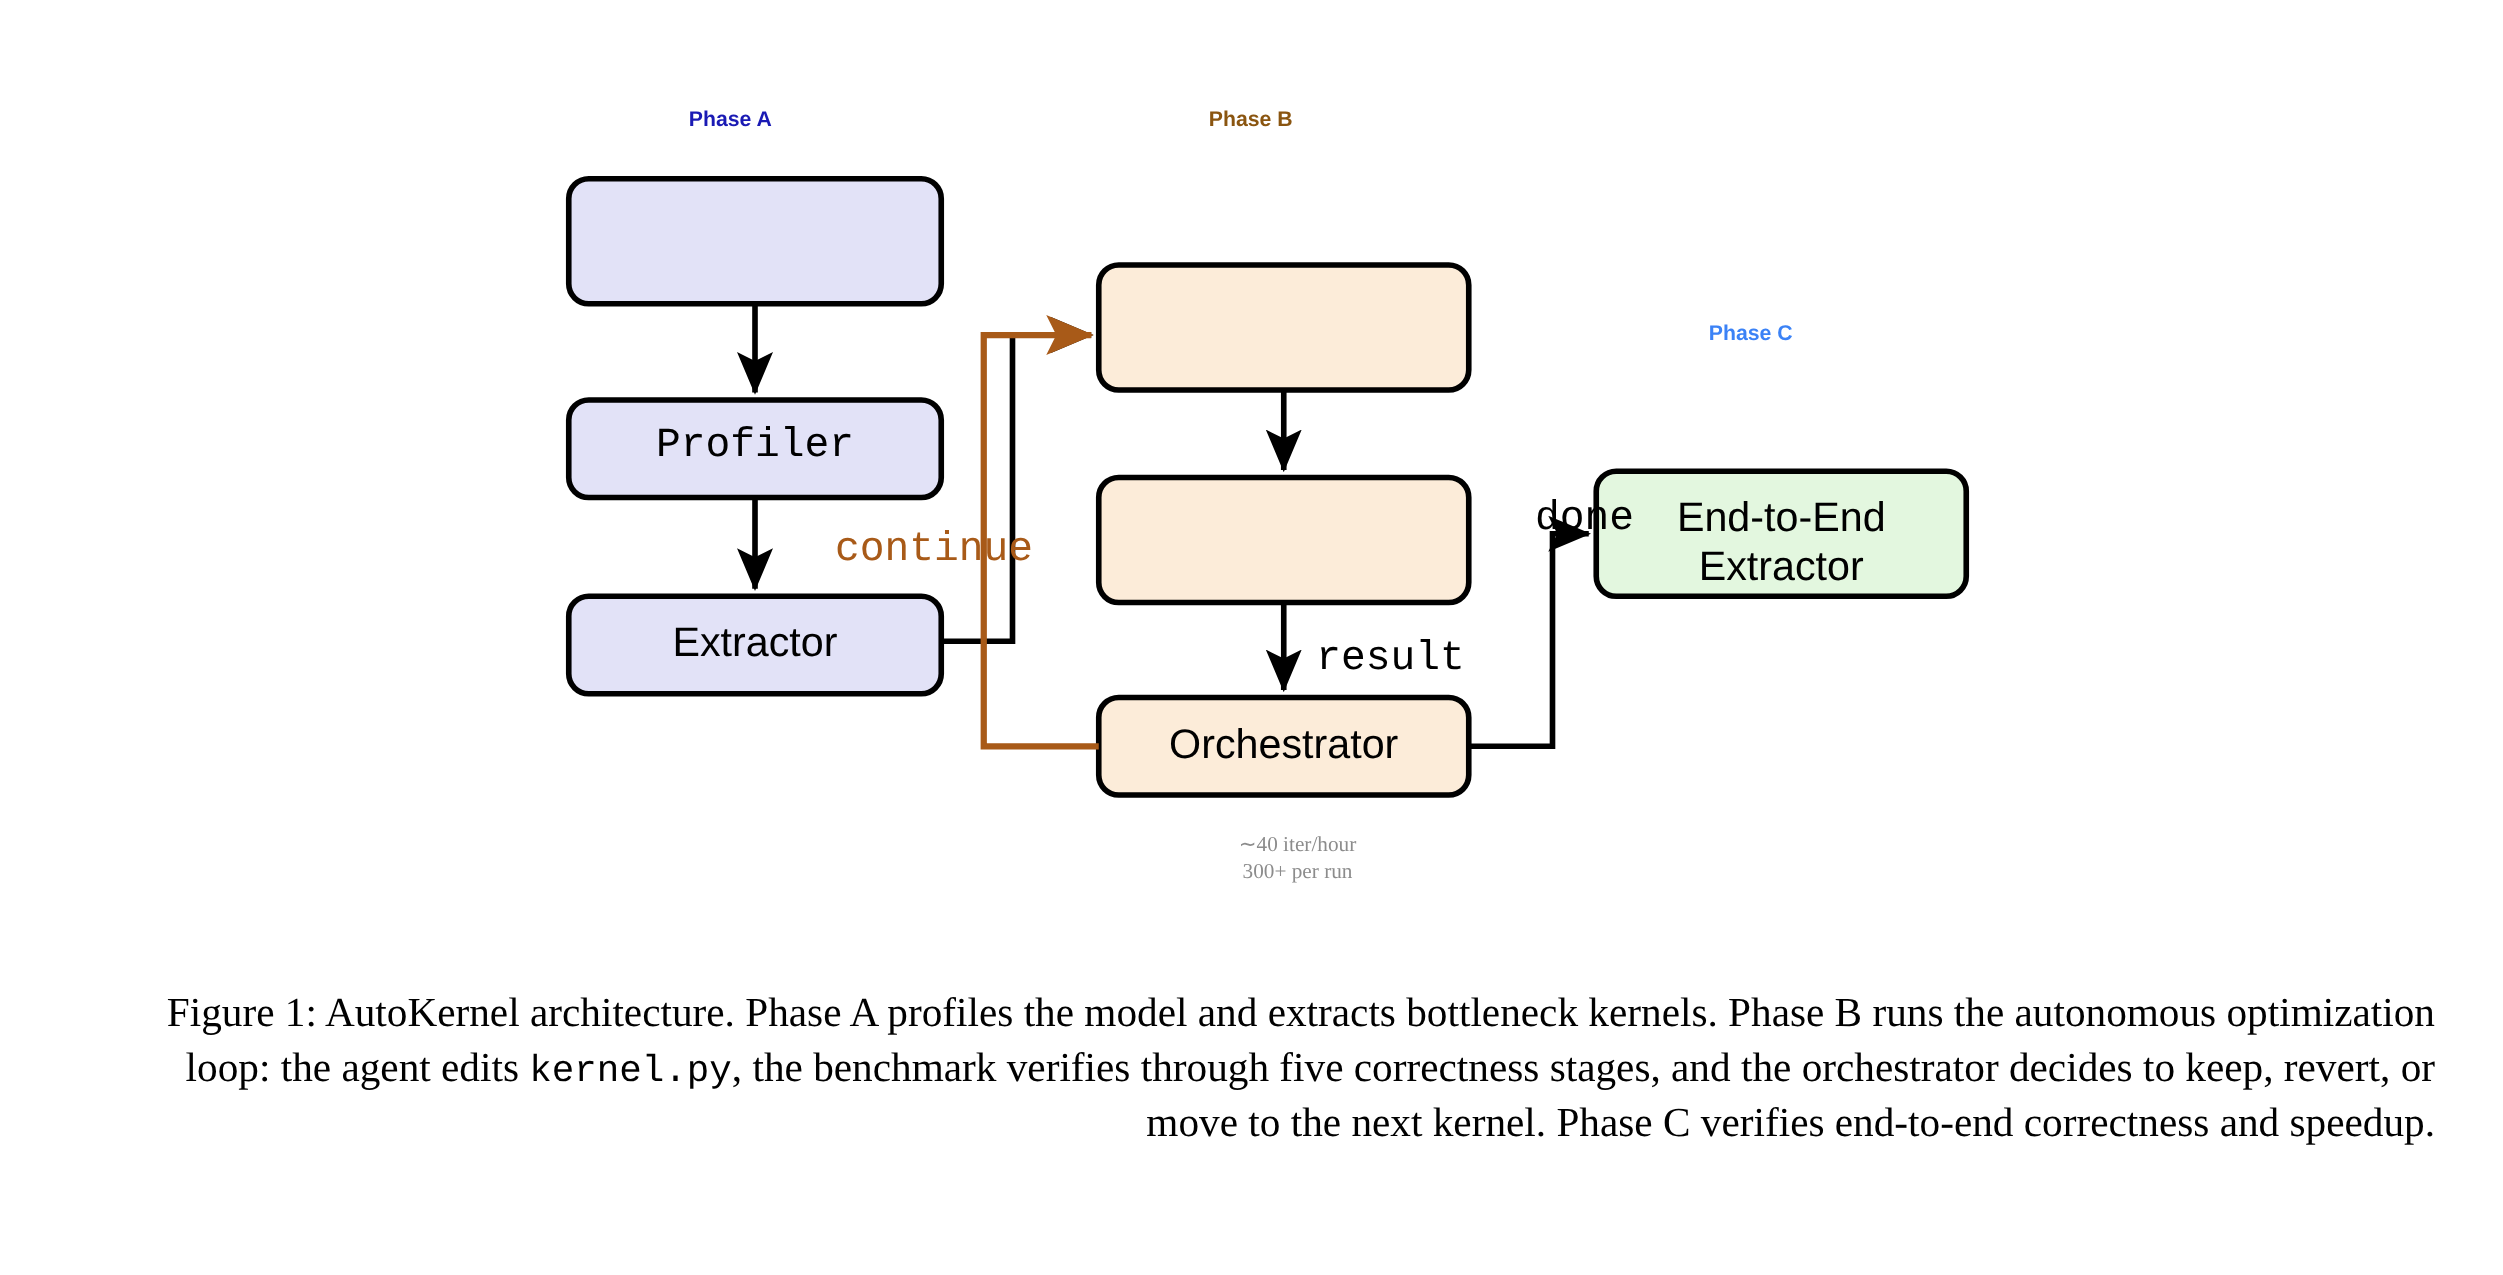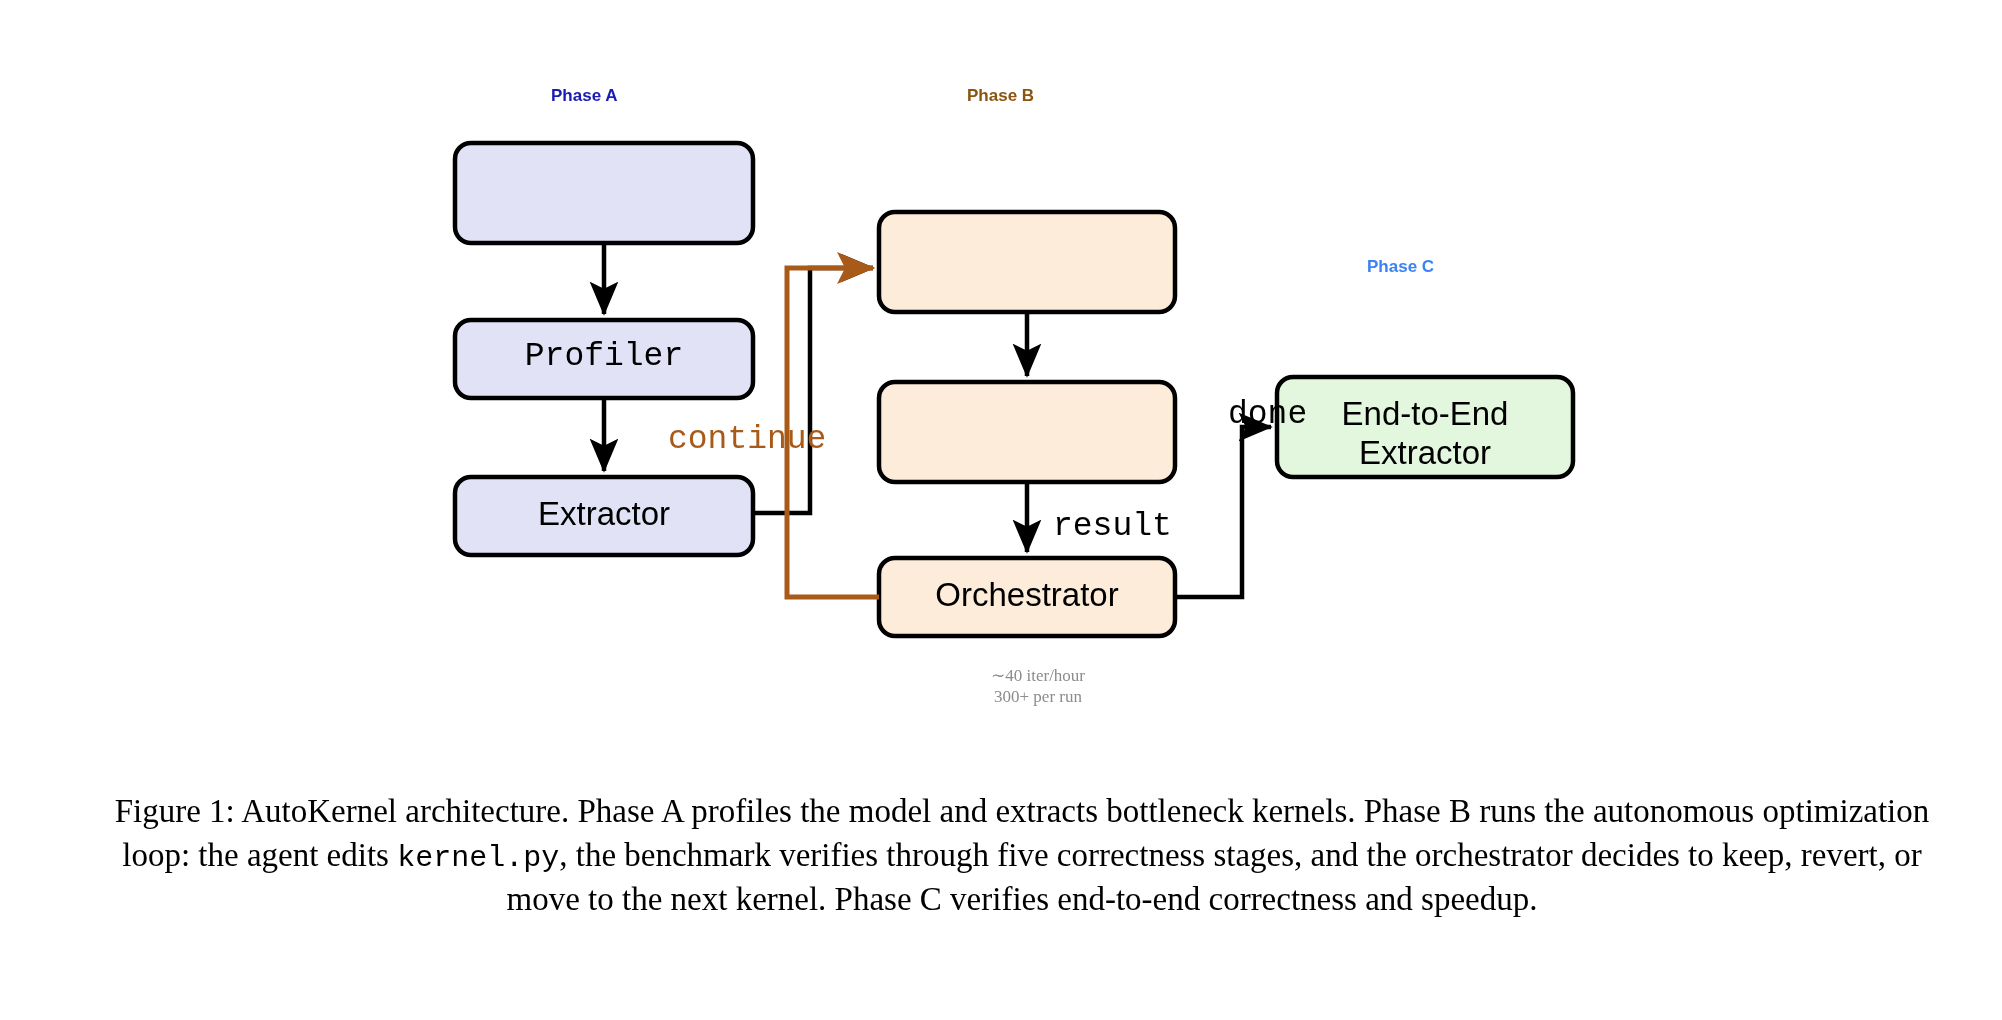--- a/index.html
+++ b/index.html
@@ -32,21 +32,21 @@
   .lbl-done{left:1228px;top:396px;color:#000;}
 
   .note-text{position:absolute;font-family:Liberation Serif, serif;
              font-size:17px;color:#8c8c8c;text-align:center;
              line-height:1.22;white-space:pre-line;width:420px;}
   .note-iter{left:828px;top:666px;}
 
   
   #caption{position:absolute;left:96px;top:790px;width:1852px;
            font-family:"Liberation Serif",serif;font-size:33px;
-           line-height:1.32;color:#000;text-align:center;}
+           line-height:1.32;color:#000;text-align:right;}
   #caption .mono{font-family:"Liberation Mono",monospace;font-size:30px;}
 </style>
 </head>
 <body>
 
 <div id="figure-root">
 
   <svg id="diagram-svg" viewBox="0 0 2002 780">
     <defs>
       <marker id="arrow-black" markerWidth="9" markerHeight="9" refX="7.2" refY="3.2" orient="auto" markerUnits="strokeWidth">

